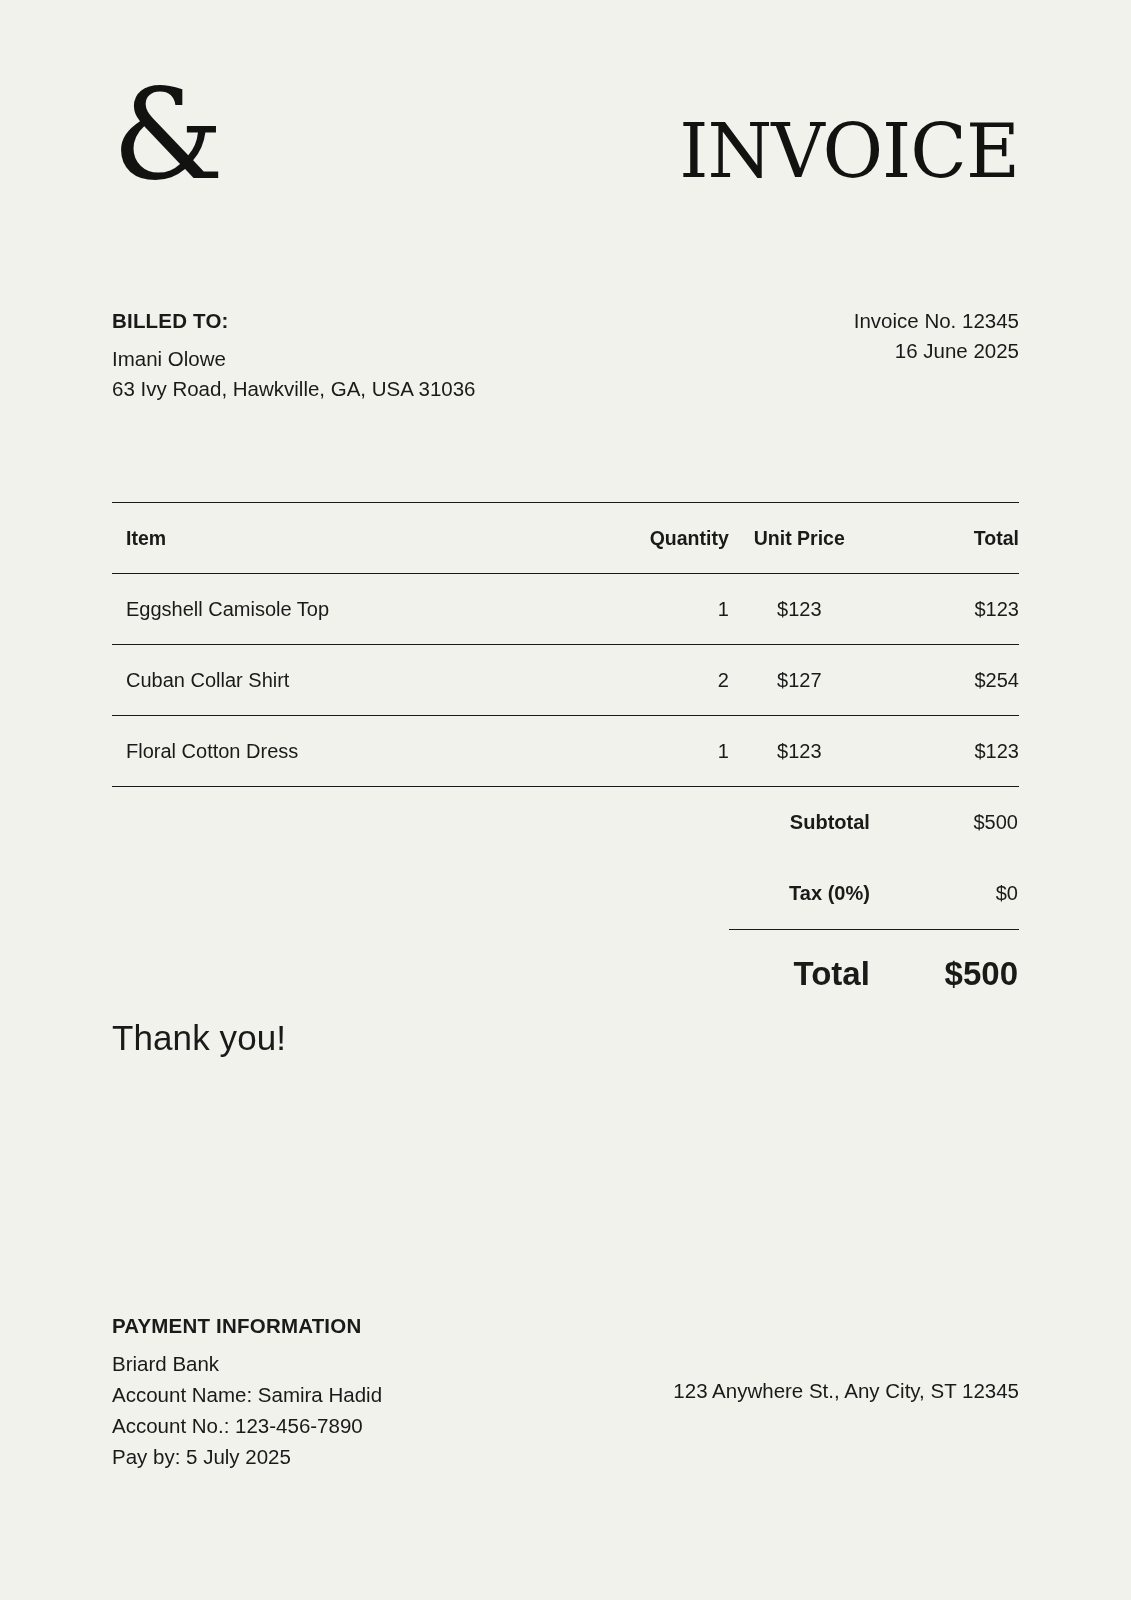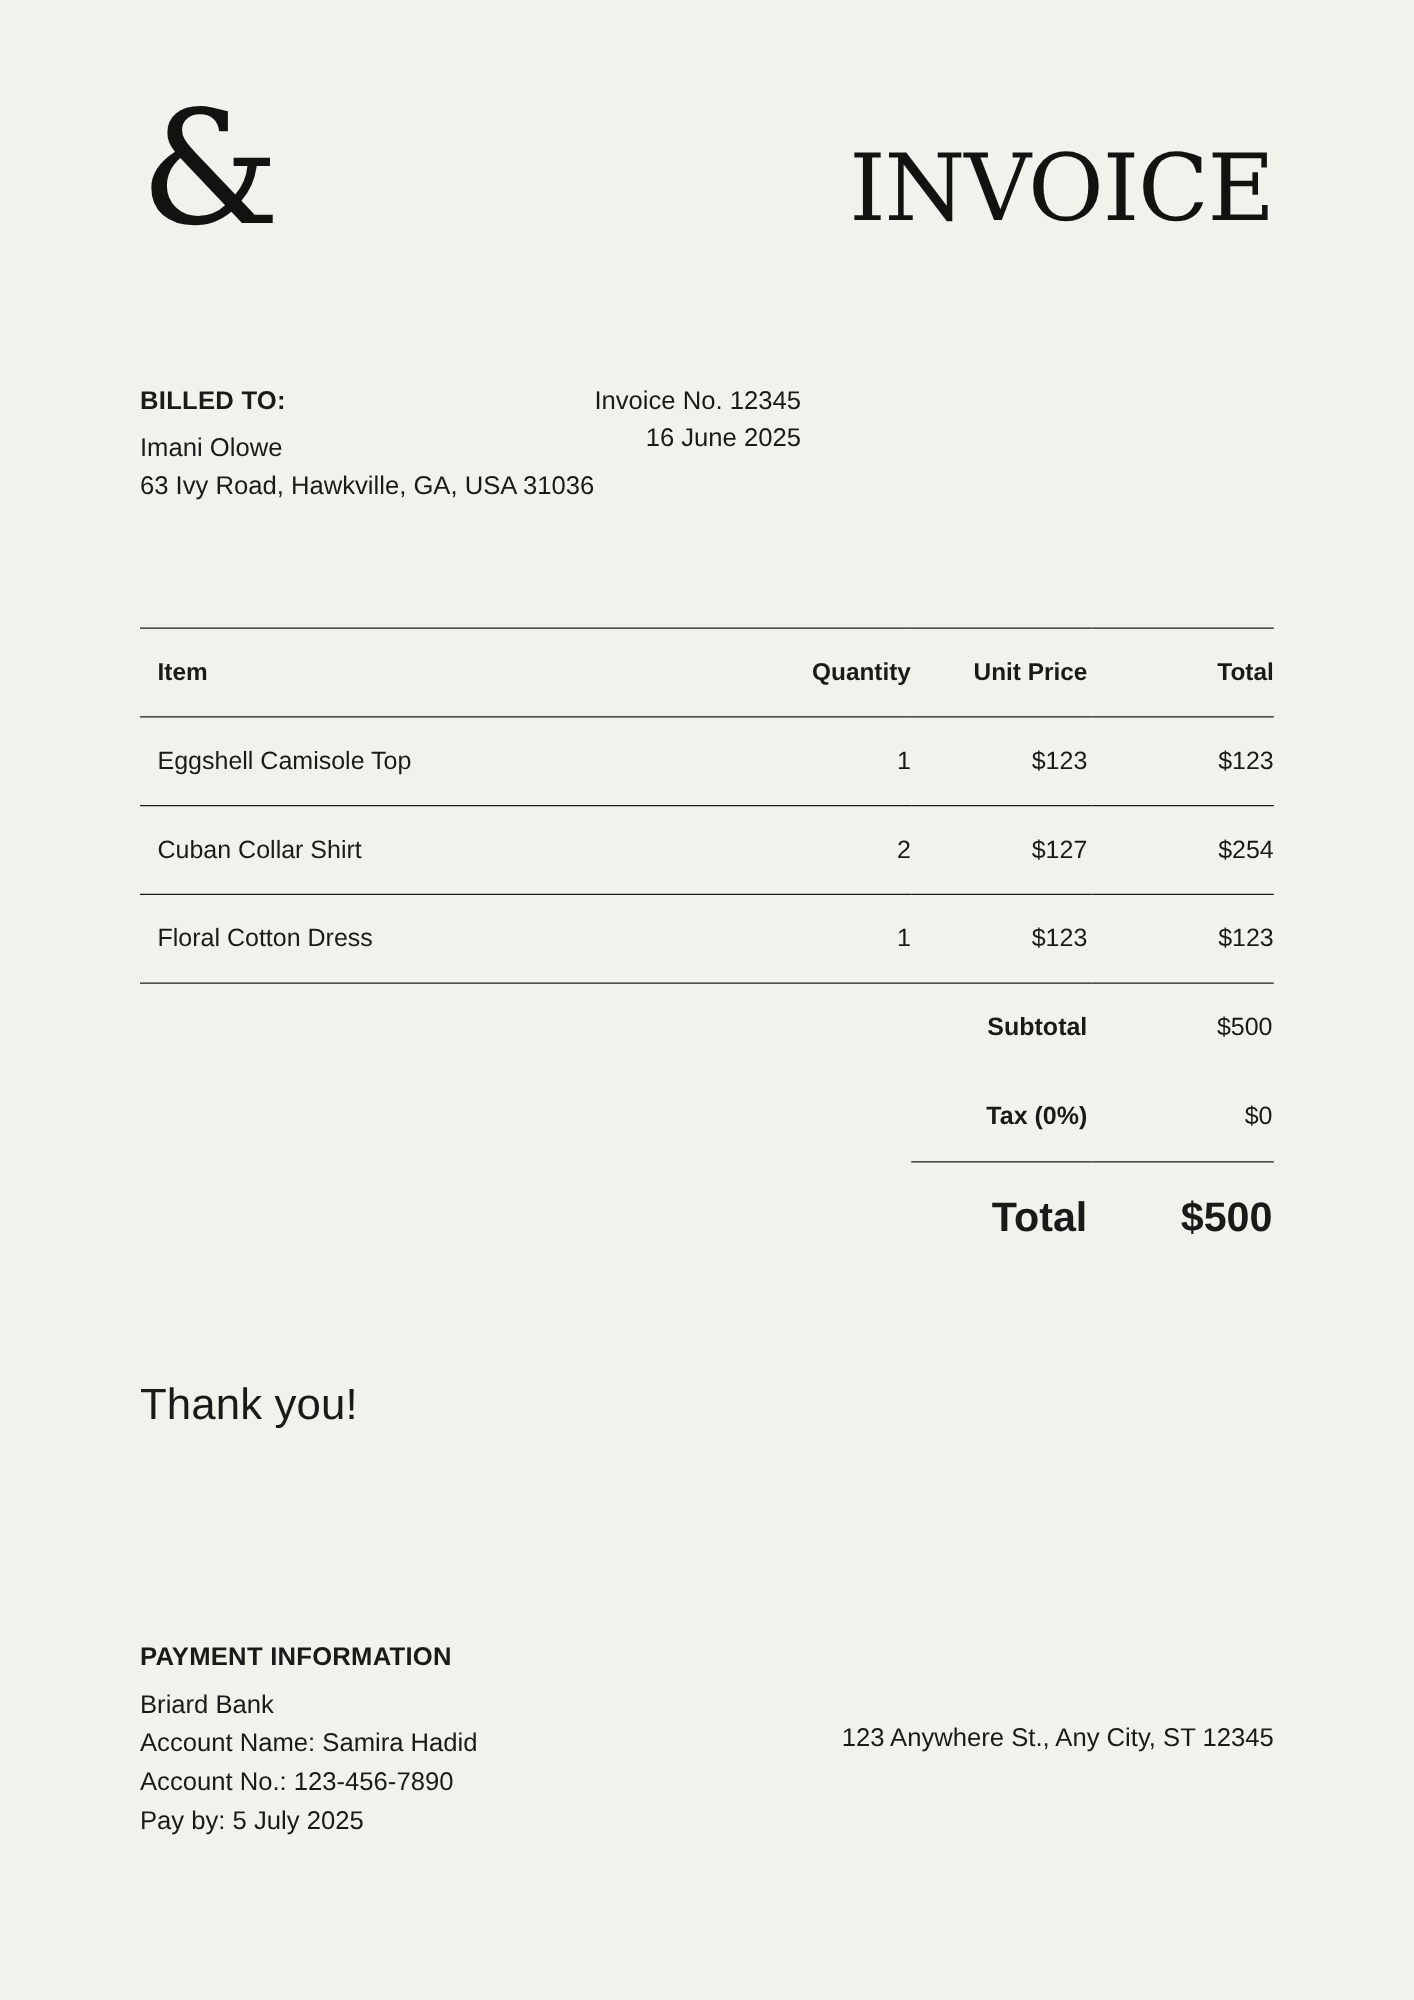--- a/index.html
+++ b/index.html
@@ -44,21 +44,21 @@
     font-family: "DejaVu Serif", serif;
     font-size: 74px;
     line-height: 1;
     letter-spacing: -1px;
     color: #121210;
   }
 
   
   .meta {
     display: flex;
-    justify-content: flex-start;
+    justify-content: space-between;
     align-items: flex-start;
     margin-top: 76px;
   }
   .billed-to {
     font-size: 20.5px;
     line-height: 30px;
   }
   .billed-to .label {
     font-weight: bold;
     letter-spacing: 0.2px;
@@ -92,21 +92,21 @@
     height: 70px;
     border-top: 1.4px solid #1a1a18;
     border-bottom: 1.4px solid #1a1a18;
   }
   table.items tbody td {
     height: 70px;
     border-bottom: 1.4px solid #1a1a18;
   }
   .col-item   { text-align: left; padding-left: 14px !important; width: 52%; }
   .col-qty    { text-align: right; width: 16%; }
-  .col-price  { text-align: right; width: 16%; padding-right: 4px !important;}
+  .col-price  { text-align: center; width: 16%; padding-right: 4px !important;}
   .col-total  { text-align: right; width: 16%; }
 
   
   .summary {
     width: 100%;
     border-collapse: collapse;
     font-size: 20px;
   }
   .summary td {
     height: 69px;
@@ -131,21 +131,20 @@
   .grand td {
     height: 86px;
     font-size: 33px;
     font-weight: bold;
   }
   .grand .sum-label { padding-right: 4px; }
 
   
   .thanks {
     font-size: 35px;
-    margin-top: 86px;
     letter-spacing: 0.1px;
   }
 
   
   .footer {
     position: absolute;
     left: 112px;
     right: 112px;
     bottom: 128px;
     display: flex;

